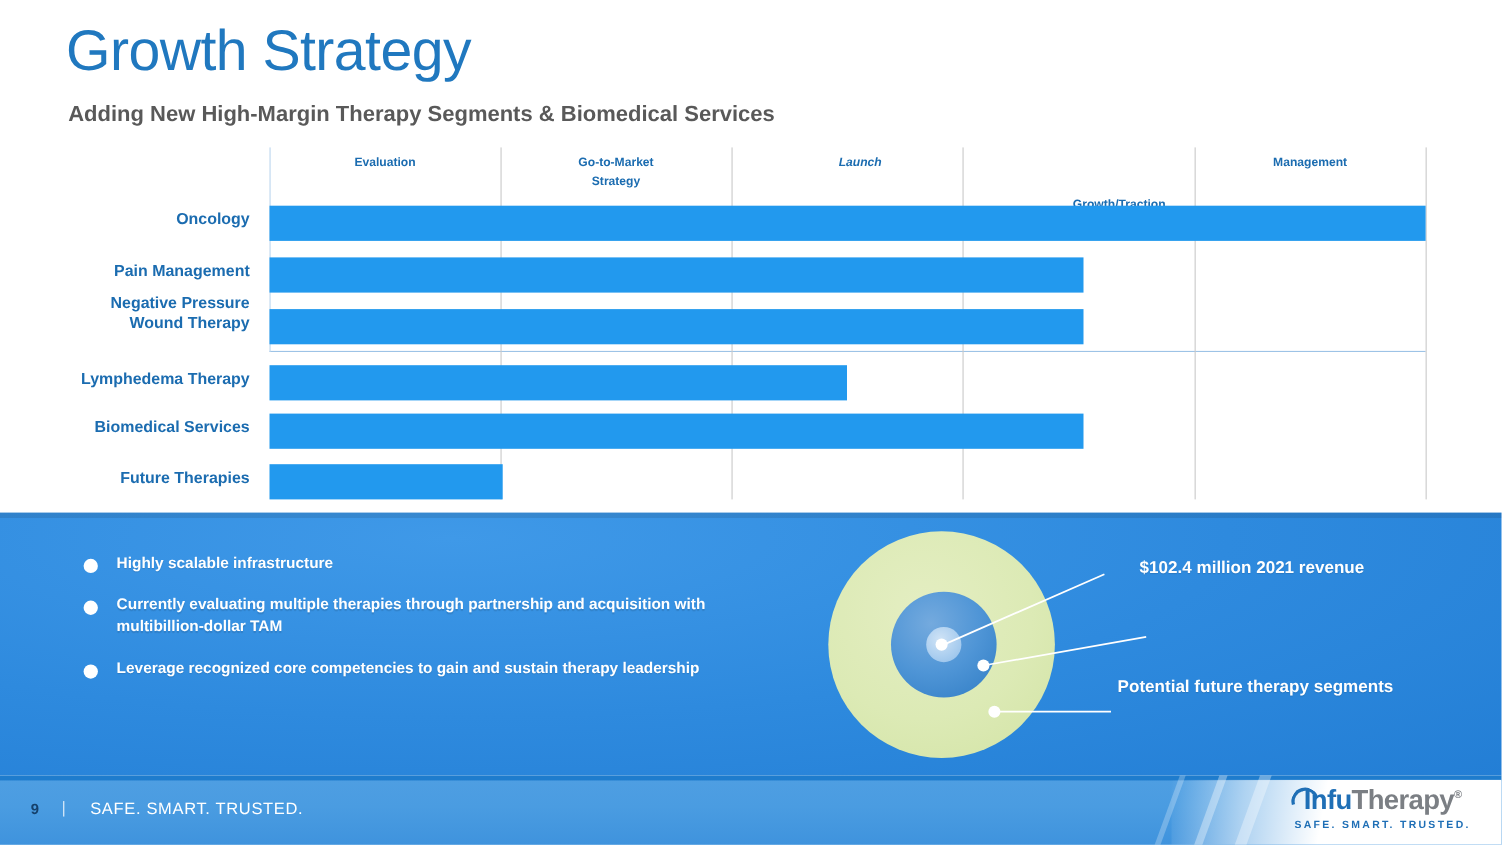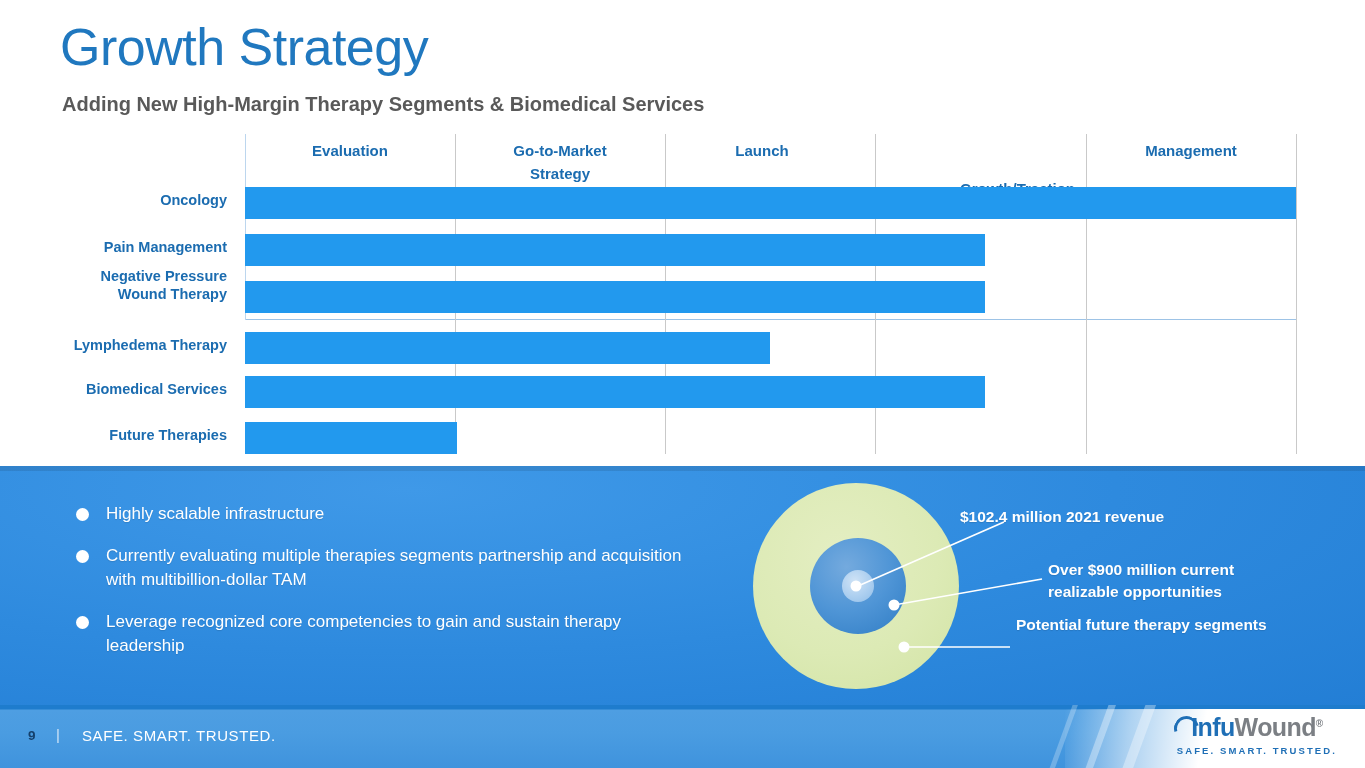--- a/index.html
+++ b/index.html
@@ -66,21 +66,21 @@
     height: 320px;
     background: #c9c9c9;
   }
   .vline.head {
     background: #bcd6ee;
     height: 186px;
   }
   .col-header {
     position: absolute;
     top: 6px;
-    font-size: 15px;
+    font-size: 11px;
     font-weight: bold;
     color: #1b6cb0;
     text-align: center;
     line-height: 1.5;
   }
   .row-label {
     position: absolute;
     right: 1138px;
     font-size: 14.5px;
     font-weight: bold;
@@ -112,22 +112,22 @@
     position: absolute;
     left: 72px;
     top: 36px;
     width: 620px;
   }
   .bullet {
     position: relative;
     padding-left: 34px;
     margin-bottom: 19px;
     color: #ffffff;
-    font-size: 17px;
-    font-weight: normal;
+    font-size: 14px;
+    font-weight: bold;
     line-height: 1.38;
     text-shadow: 0 1px 1px rgba(0,0,0,0.12);
   }
   .bullet .dot {
     position: absolute;
     left: 4px;
     top: 6px;
     width: 13px;
     height: 13px;
     border-radius: 50%;
@@ -165,21 +165,21 @@
   }
   .leader { position: absolute; left: 0; top: 0; width: 600px; height: 240px; overflow: visible; }
   .note {
     position: absolute;
     color: #ffffff;
     font-size: 15.5px;
     font-weight: bold;
     line-height: 1.42;
     text-shadow: 0 1px 1px rgba(0,0,0,0.12);
   }
-  .note1 { left: 960px; top: 506px; text-align: right; }
+  .note1 { left: 1036px; top: 506px; text-align: right; }
   .note2 { left: 1048px; top: 559px; }
   .note3 { left: 1016px; top: 614px; }
 
   
   .footer {
     position: absolute;
     left: 0;
     top: 705px;
     width: 1365px;
     height: 63px;
@@ -269,21 +269,21 @@
 
     <div class="vline head" style="left:245px;"></div>
     <div class="vline" style="left:455px;"></div>
     <div class="vline" style="left:665px;"></div>
     <div class="vline" style="left:875px;"></div>
     <div class="vline" style="left:1086px;"></div>
     <div class="vline" style="left:1296px;"></div>
 
     <div class="col-header" style="left:245px; width:210px;">Evaluation</div>
     <div class="col-header" style="left:465px; width:190px;">Go-to-Market<br>Strategy</div>
-    <div class="col-header" style="left:657px; width:210px;">Launch</div>
+    <div class="col-header" style="left:677px; width:210px;font-style:italic;">Launch</div>
     <div class="col-header" style="left:912px; width:211px;margin-top:38px;">Growth/Traction</div>
     <div class="col-header" style="left:1086px; width:210px;">Management</div>
 
     <div class="row-label" style="top:58px;">Oncology</div>
     <div class="bar" style="top:53px; width:1051px;"></div>
 
     <div class="row-label" style="top:105px;">Pain Management</div>
     <div class="bar" style="top:100px; width:740px;"></div>
 
     <div class="row-label" style="top:134px;">Negative Pressure<br>Wound Therapy</div>
@@ -302,21 +302,21 @@
 
   <div class="panel">
 
     <div class="bullets">
       <div class="bullet">
         <span class="dot"></span>
         <span>Highly scalable infrastructure</span>
       </div>
       <div class="bullet">
         <span class="dot"></span>
-        <span>Currently evaluating multiple therapies segments partnership and acquisition with multibillion-dollar TAM</span>
+        <span>Currently evaluating multiple therapies through partnership and acquisition with multibillion-dollar TAM</span>
       </div>
       <div class="bullet">
         <span class="dot"></span>
         <span>Leverage recognized core competencies to gain and sustain therapy leadership</span>
       </div>
     </div>
 
     <div class="diagram">
       <div class="c-outer"></div>
       <div class="c-mid"></div>
@@ -328,35 +328,34 @@
         <circle cx="114" cy="111" r="5.5" fill="#ffffff"></circle>
         <circle cx="152" cy="130" r="5.5" fill="#ffffff"></circle>
         <circle cx="162" cy="172" r="5.5" fill="#ffffff"></circle>
       </svg>
     </div>
 
     <div style="position:absolute; left:0; top:0;"></div>
   </div>
 
   <div class="note note1">$102.4 million 2021 revenue</div>
-  <div class="note note2">Over $900 million current<br>realizable opportunities</div>
   <div class="note note3">Potential future therapy segments</div>
 
   <div class="footer">
     <div class="footer-white"></div>
     <div class="swoosh" style="right:222px;"></div>
     <div class="swoosh" style="right:262px; width:7px;"></div>
     <div class="swoosh" style="right:300px; width:5px; background:rgba(255,255,255,0.25);"></div>
 
     <div class="page-num">9</div>
     <div class="page-sep">|</div>
     <div class="tagline">SAFE. SMART. TRUSTED.</div>
 
     <div class="logo">
       <div class="logo-word">
         <span class="logo-swirl"></span>
-        <span class="logo-infu">Infu</span><span class="logo-system">Wound</span><span class="logo-reg">®</span>
+        <span class="logo-infu">Infu</span><span class="logo-system">Therapy</span><span class="logo-reg">®</span>
       </div>
       <div class="logo-tag">SAFE. SMART. TRUSTED.</div>
     </div>
   </div>
 
 </div>
 
 </body></html>

